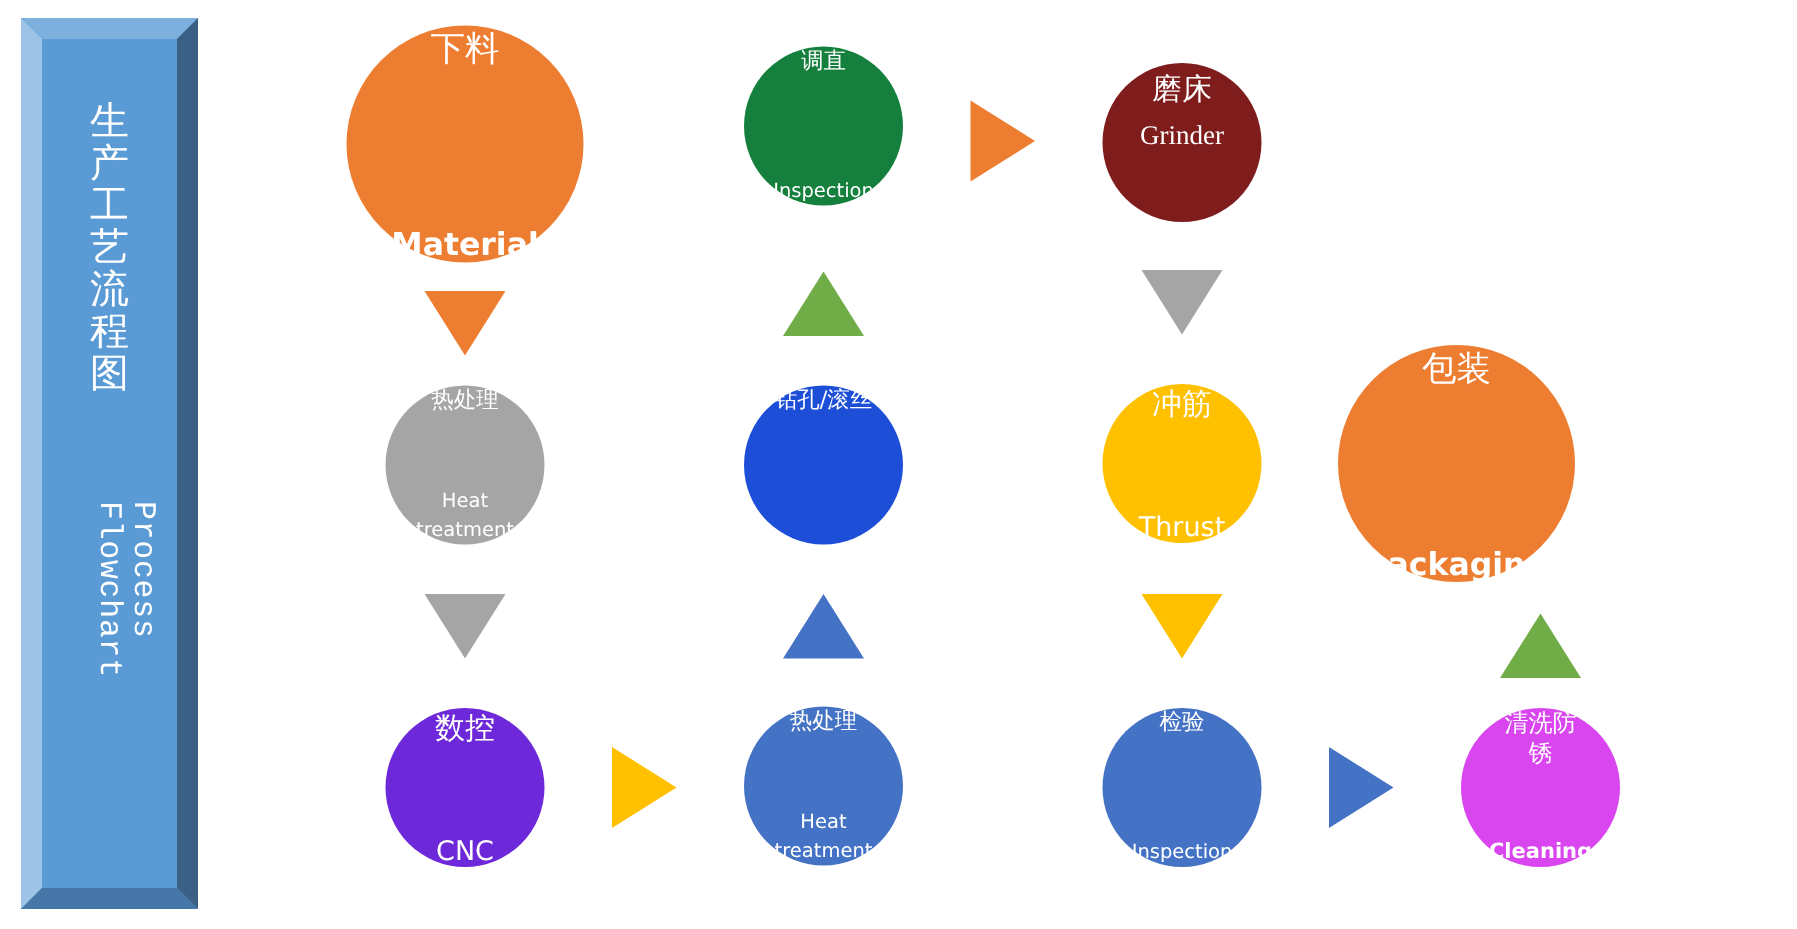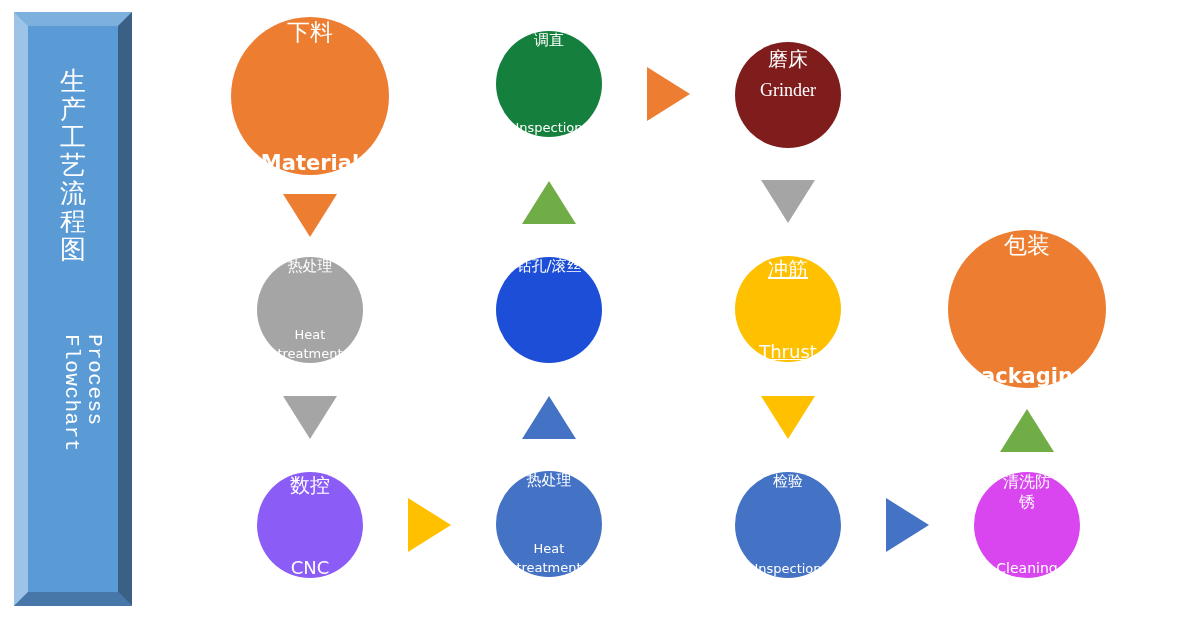--- a/index.html
+++ b/index.html
@@ -47,21 +47,21 @@
 <div class="node big" style="left:231px; top:17px; width:158px; height:158px; background:#ED7D31;">
   <span class="cn">下料</span>
   <span class="en">Material</span>
 </div>
 
 <div class="node sm" style="left:257px; top:257px; width:106px; height:106px; background:#A5A5A5;">
   <span class="cn">热处理</span>
   <span class="en" style="width:80px;">Heat treatment</span>
 </div>
 
-<div class="node mid" style="left:257px; top:472px; width:106px; height:106px; background:#8b5cf6;">
+<div class="node mid" style="left:257px; top:472px; width:106px; height:106px; background:#6d28d9;">
   <span class="cn">数控</span>
   <span class="en">CNC</span>
 </div>
 
 <div class="node sm" style="left:496px; top:471px; width:106px; height:106px; background:#4472C4;">
   <span class="cn" style="margin-bottom:0;">热处理</span>
   <span class="en" style="width:80px;">Heat treatment</span>
 </div>
 
 <div class="node sm" style="left:496px; top:257px; width:106px; height:106px; background:#1d4ed8;">
@@ -71,36 +71,36 @@
 <div class="node sm" style="left:496px; top:31px; width:106px; height:106px; background:#15803d;">
   <span class="cn" style="margin-bottom:8px;">调直</span>
   <span class="en">Inspection</span>
 </div>
 
 <div class="node mid" style="left:735px; top:42px; width:106px; height:106px; background:#7f1d1d; justify-content:flex-start; padding-top:4px;">
   <span class="cn" style="margin-bottom:4px;">磨床</span>
   <span class="en" style="width:66px; word-break:break-all; line-height:26px;font-family:Liberation Serif, serif;">Grinder</span>
 </div>
 
-<div class="node mid" style="left:735px; top:256px; width:106px; height:106px; background:#FFC000;text-decoration:underline;">
+<div class="node mid" style="left:735px; top:256px; width:106px; height:106px; background:#FFC000;">
   <span class="cn">冲筋</span>
   <span class="en">Thrust</span>
 </div>
 
 <div class="node sm" style="left:735px; top:472px; width:106px; height:106px; background:#4472C4;">
   <span class="cn" style="margin-bottom:8px;">检验</span>
   <span class="en">Inspection</span>
 </div>
 
 <div class="node sm" style="left:974px; top:472px; width:106px; height:106px; background:#d946ef;">
   <span class="cn" style="width:60px; font-size:16px; line-height:20px; margin-bottom:8px;">清洗防锈</span>
-  <span class="en" style="font-size:14px;">Cleaning</span>
+  <span class="en" style="font-size:14px;font-weight:bold;">Cleaning</span>
 </div>
 
-<div class="node big" style="left:948px; top:230px; width:158px; height:158px; background:#ED7D31;gap:27px;">
+<div class="node big" style="left:892px; top:230px; width:158px; height:158px; background:#ED7D31;gap:27px;">
   <span class="cn">包装</span>
   <span class="en">packaging</span>
 </div>
 
 <div class="arrow arr-down" style="left:283px; top:194px; border-top-color:#ED7D31;"></div>
 <div class="arrow arr-down" style="left:283px; top:396px; border-top-color:#A5A5A5;"></div>
 <div class="arrow arr-right" style="left:408px; top:498px; border-left-color:#FFC000;"></div>
 <div class="arrow arr-up" style="left:522px; top:396px; border-bottom-color:#4472C4;"></div>
 <div class="arrow arr-up" style="left:522px; top:181px; border-bottom-color:#70AD47;"></div>
 <div class="arrow arr-right" style="left:647px; top:67px; border-left-color:#ED7D31;"></div>

